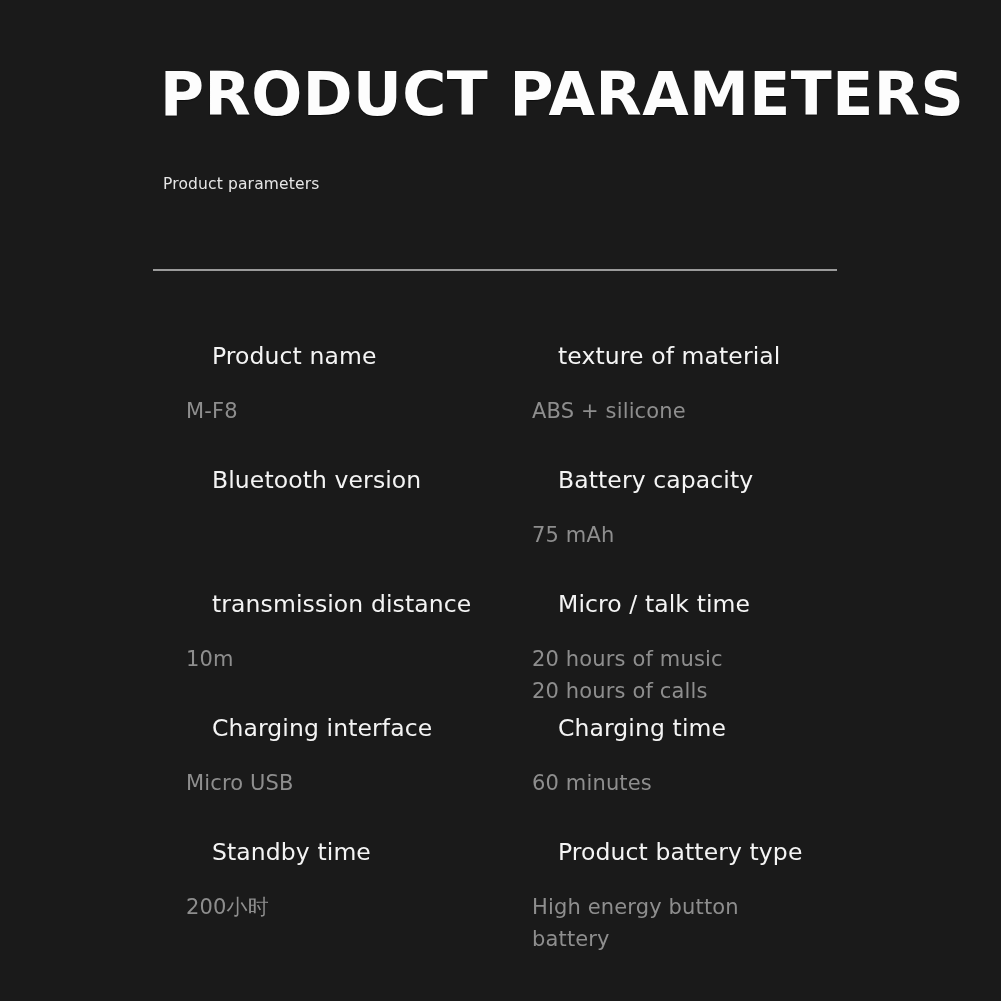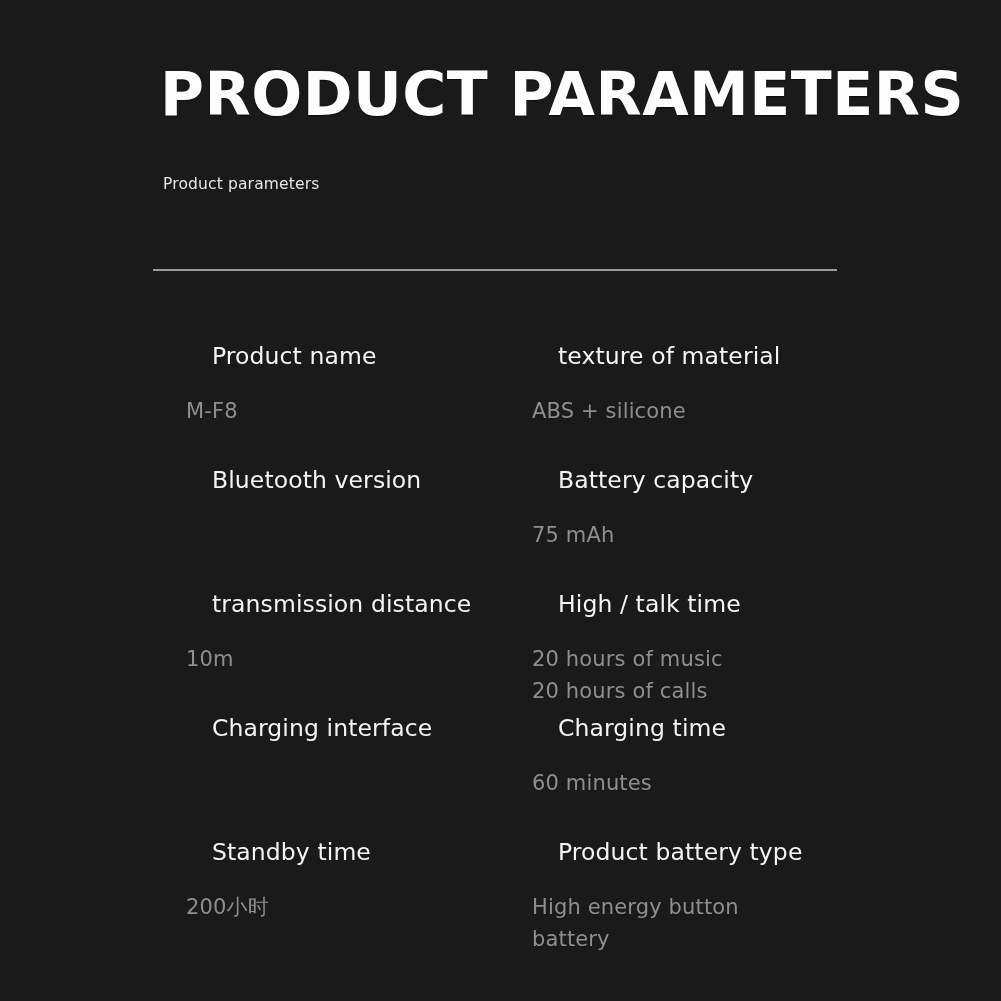--- a/index.html
+++ b/index.html
@@ -131,26 +131,27 @@
       </div>
       <div class="spec-cell">
         <span class="spec-label">Battery capacity</span>
         <span class="spec-value">75 mAh</span>
       </div>
       <div class="spec-cell">
         <span class="spec-label">transmission distance</span>
         <span class="spec-value">10m</span>
       </div>
       <div class="spec-cell">
-        <span class="spec-label">High / talk time</span>
+        <span class="spec-label">Micro / talk time</span>
         <span class="spec-value">20 hours of music
 20 hours of calls</span>
       </div>
       <div class="spec-cell">
         <span class="spec-label">Charging interface</span>
+        <span class="spec-value">Micro USB</span>
       </div>
       <div class="spec-cell">
         <span class="spec-label">Charging time</span>
         <span class="spec-value">60 minutes</span>
       </div>
       <div class="spec-cell">
         <span class="spec-label">Standby time</span>
         <span class="spec-value">200小时</span>
       </div>
       <div class="spec-cell">

